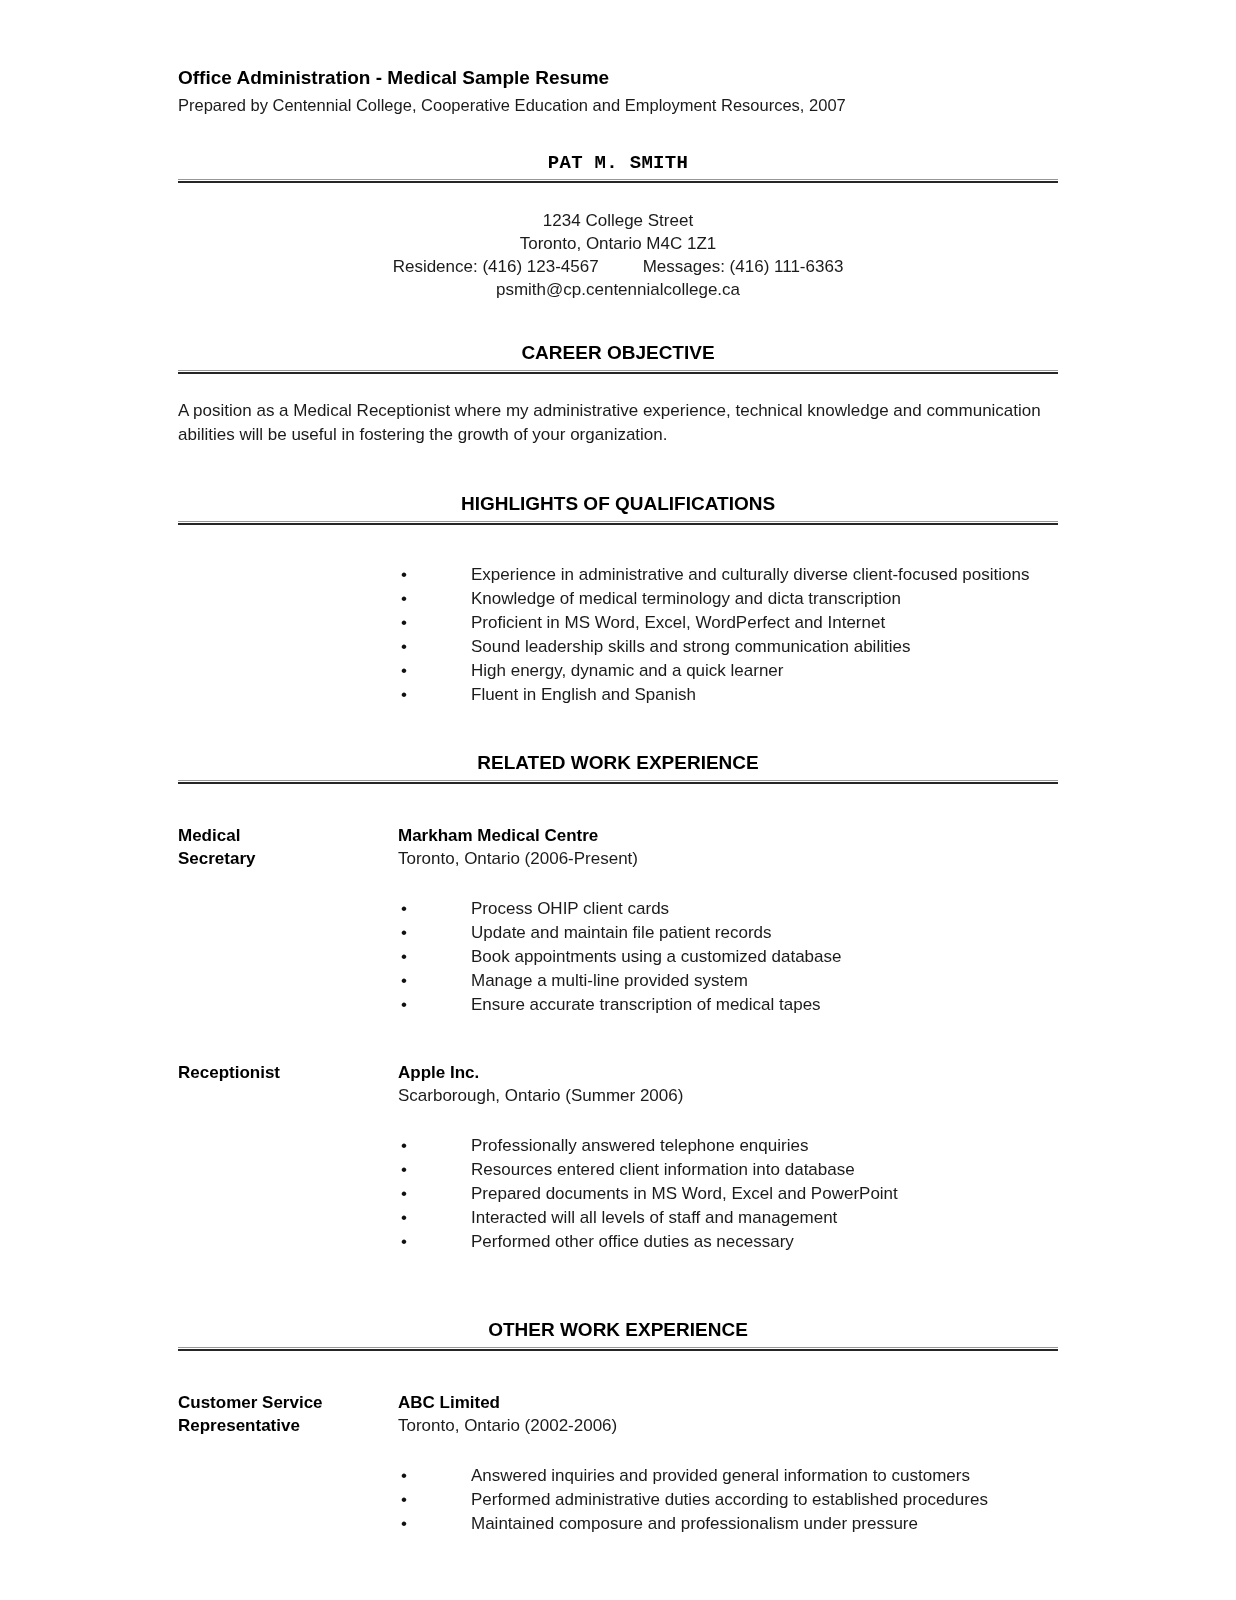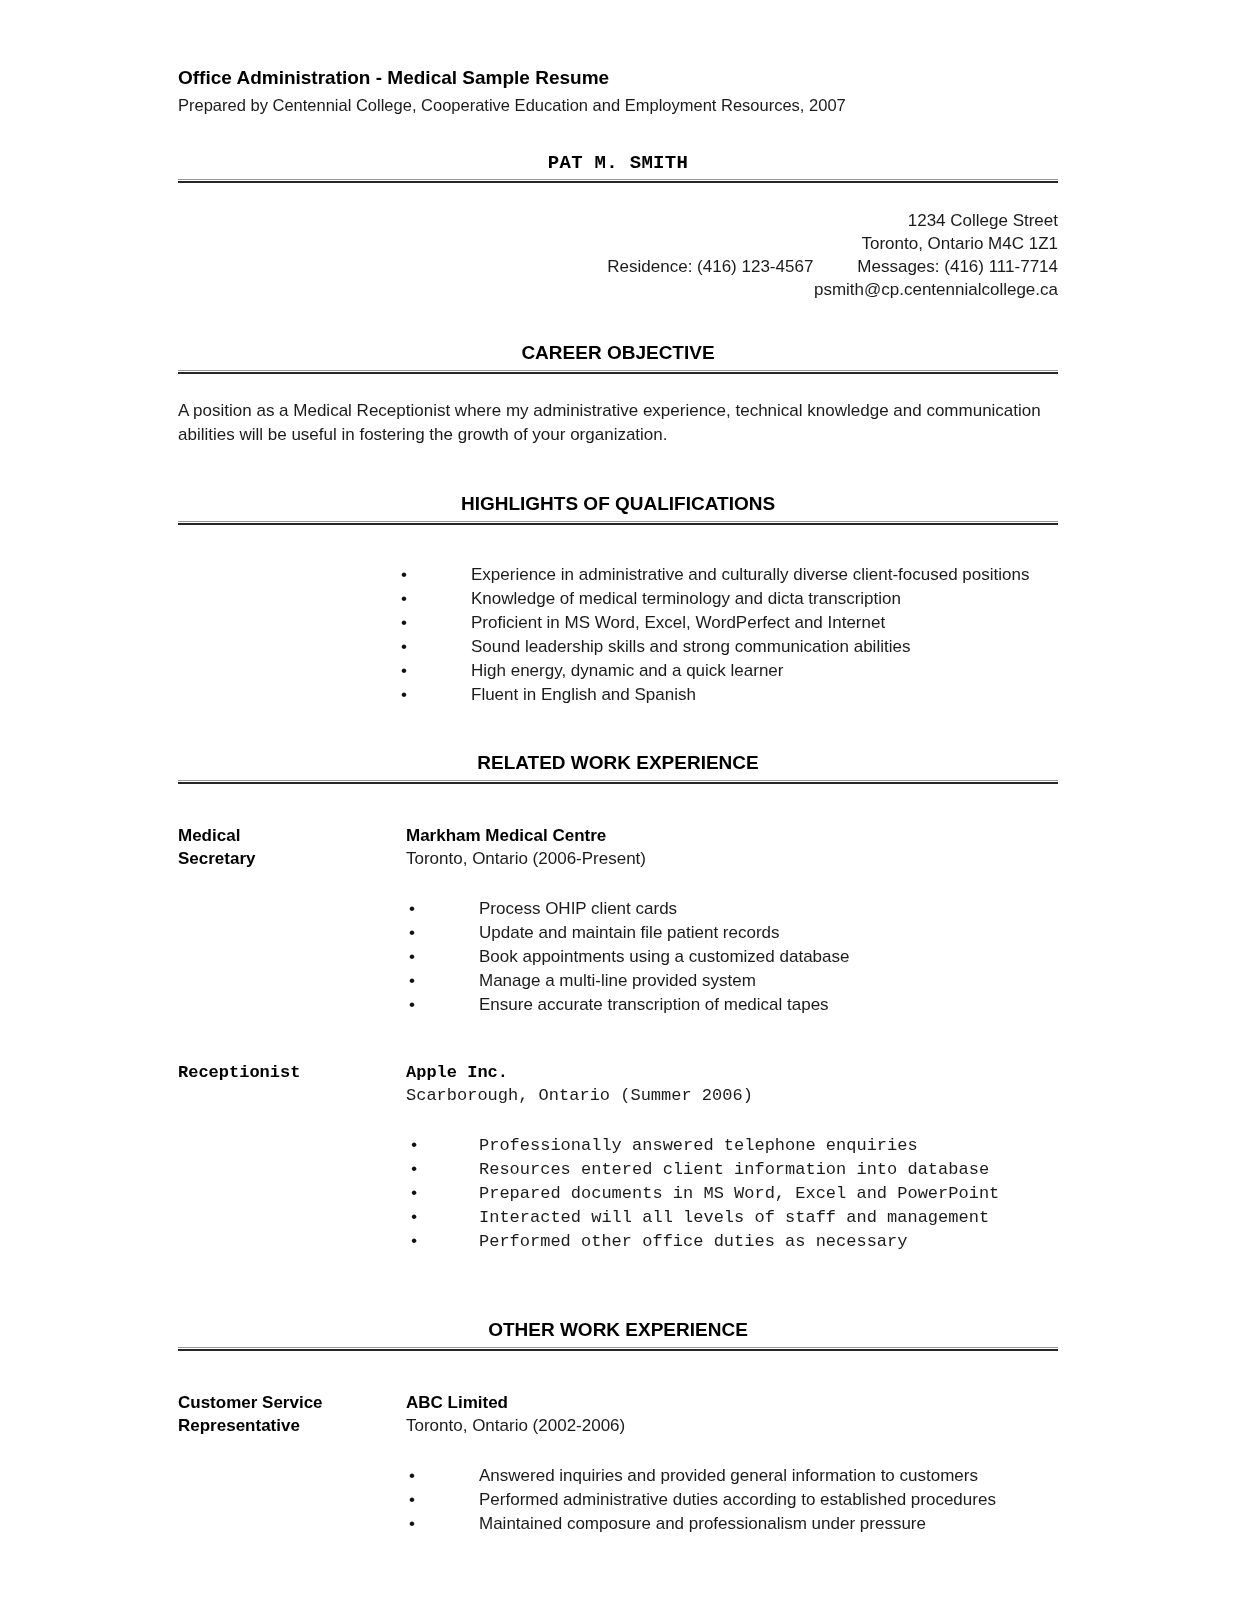--- a/index.html
+++ b/index.html
@@ -44,21 +44,21 @@
     margin-top: 36px;
     text-align: center;
     font-size: 19px;
     font-weight: bold;
     color: #000;
     letter-spacing: 0.3px;
     font-family: Liberation Mono, monospace;
   }
   .contact {
     margin-top: 26px;
-    text-align: right;
+    text-align: center;
     font-size: 17px;
     line-height: 23px;
   }
   .phone-residence { margin-right: 44px; }
   
   .section-heading {
     text-align: center;
     font-size: 19px;
     font-weight: bold;
     color: #000;
@@ -91,24 +91,23 @@
   .bullet-list--job  .bullet-marker { margin-left: 3px; }
   .bullet-text {
     flex: 0 1 auto;
     max-width: 578px;
   }
   
   .job {
     display: flex;
     font-size: 17px;
     line-height: 23px;
-    gap: 8px;
   }
   .mt-job-first  { margin-top: 40px; }
-  .mt-job-next   { margin-top: 44px; font-family: Liberation Mono, monospace; }
+  .mt-job-next   { margin-top: 44px; }
   .job-role {
     flex: 0 0 220px;
     font-weight: bold;
     color: #000;
     white-space: pre-line;
     padding-right: 24px;
     box-sizing: border-box;
   }
   .job-details { flex: 1 1 auto; }
   .job-company { font-weight: bold; color: #000; }
@@ -124,21 +123,21 @@
     <div class="doc-subtitle">Prepared by Centennial College, Cooperative Education and Employment Resources, 2007</div>
   </div>
 
   <div class="name">PAT M. SMITH</div>
   <div class="rule"></div>
 
   <div class="contact">
     <div>1234 College Street</div>
     <div>Toronto, Ontario M4C 1Z1</div>
     <div>
-      <span class="phone-residence">Residence: (416) 123-4567</span><span>Messages: (416) 111-7714</span>
+      <span class="phone-residence">Residence: (416) 123-4567</span><span>Messages: (416) 111-6363</span>
     </div>
     <div>psmith@cp.centennialcollege.ca</div>
   </div>
 
   <div>
     <div class="section-heading mt-career">CAREER OBJECTIVE</div>
     <div class="rule"></div>
     <div class="objective-text">A position as a Medical Receptionist where my administrative experience, technical knowledge and communication abilities will be useful in fostering the growth of your organization.</div>
   </div>
 

